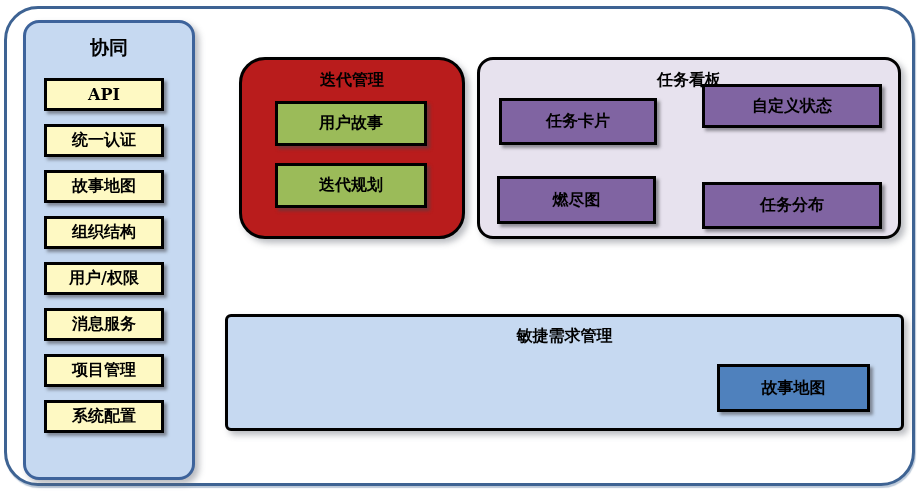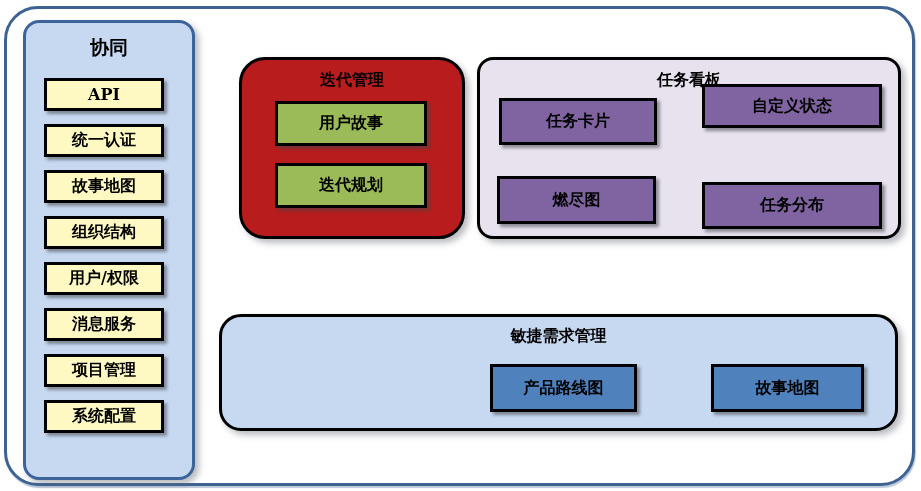--- a/index.html
+++ b/index.html
@@ -90,23 +90,23 @@
   }
   .box-purple .gbox-title { margin-top: 10px; }
   .p-item { background: #8064A2; }
   .p-item.i0 { left: 19px;  top: 38px;  width: 158px; height: 47px; }
   .p-item.i1 { left: 222px; top: 24px;  width: 180px; height: 44px; }
   .p-item.i2 { left: 17px;  top: 116px; width: 159px; height: 48px; }
   .p-item.i3 { left: 222px; top: 122px; width: 180px; height: 47px; }
 
   
   .box-blue {
-    left: 212px; top: 305px; width: 679px; height: 117px;
+    left: 218px; top: 305px; width: 679px; height: 117px;
     background: #C6D9F1;
-    border-radius: 22px;
+    border-radius: 6px;
   }
   .box-blue .gbox-title { margin-top: 9px; }
   .b-item { background: #4F81BD; }
   .b-item.i0 { left: 51px;  top: 47px; width: 154px; height: 48px; }
   .b-item.i1 { left: 268px; top: 47px; width: 147px; height: 48px; }
   .b-item.i2 { left: 489px; top: 47px; width: 153px; height: 48px; }
 </style>
 </head>
 <body>
 
@@ -133,17 +133,16 @@
   <div class="abs gbox box-purple">
     <div class="gbox-title">任务看板</div>
     <div class="feat p-item i0">任务卡片</div>
     <div class="feat p-item i1">自定义状态</div>
     <div class="feat p-item i2">燃尽图</div>
     <div class="feat p-item i3">任务分布</div>
   </div>
 
   <div class="abs gbox box-blue">
     <div class="gbox-title">敏捷需求管理</div>
-    <div class="feat b-item i1">产品路线图</div>
     <div class="feat b-item i2">故事地图</div>
   </div>
 
 </div>
 
 </body></html>

